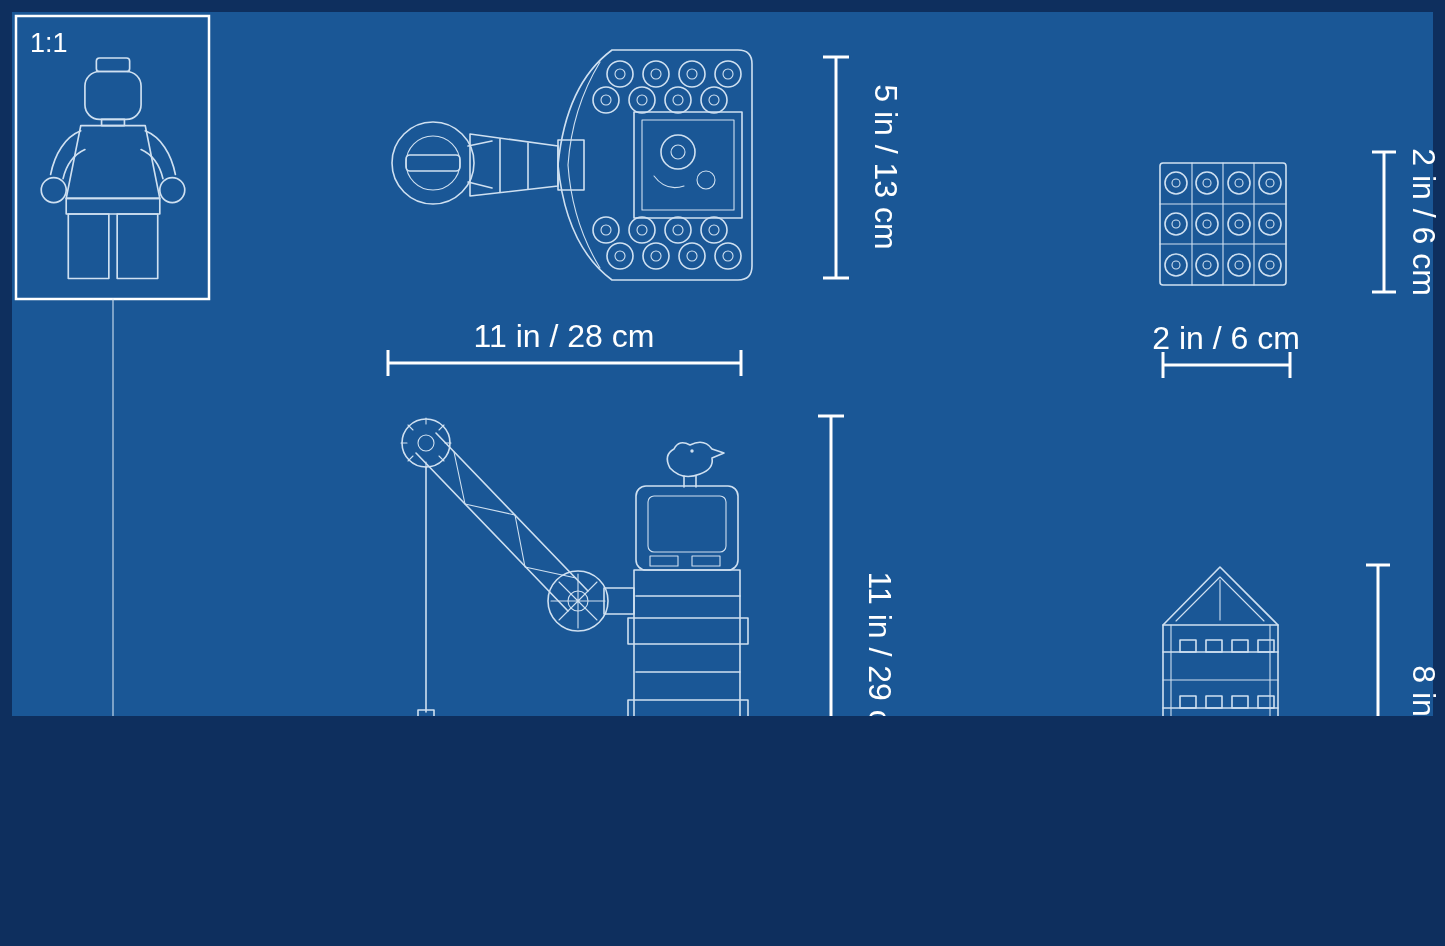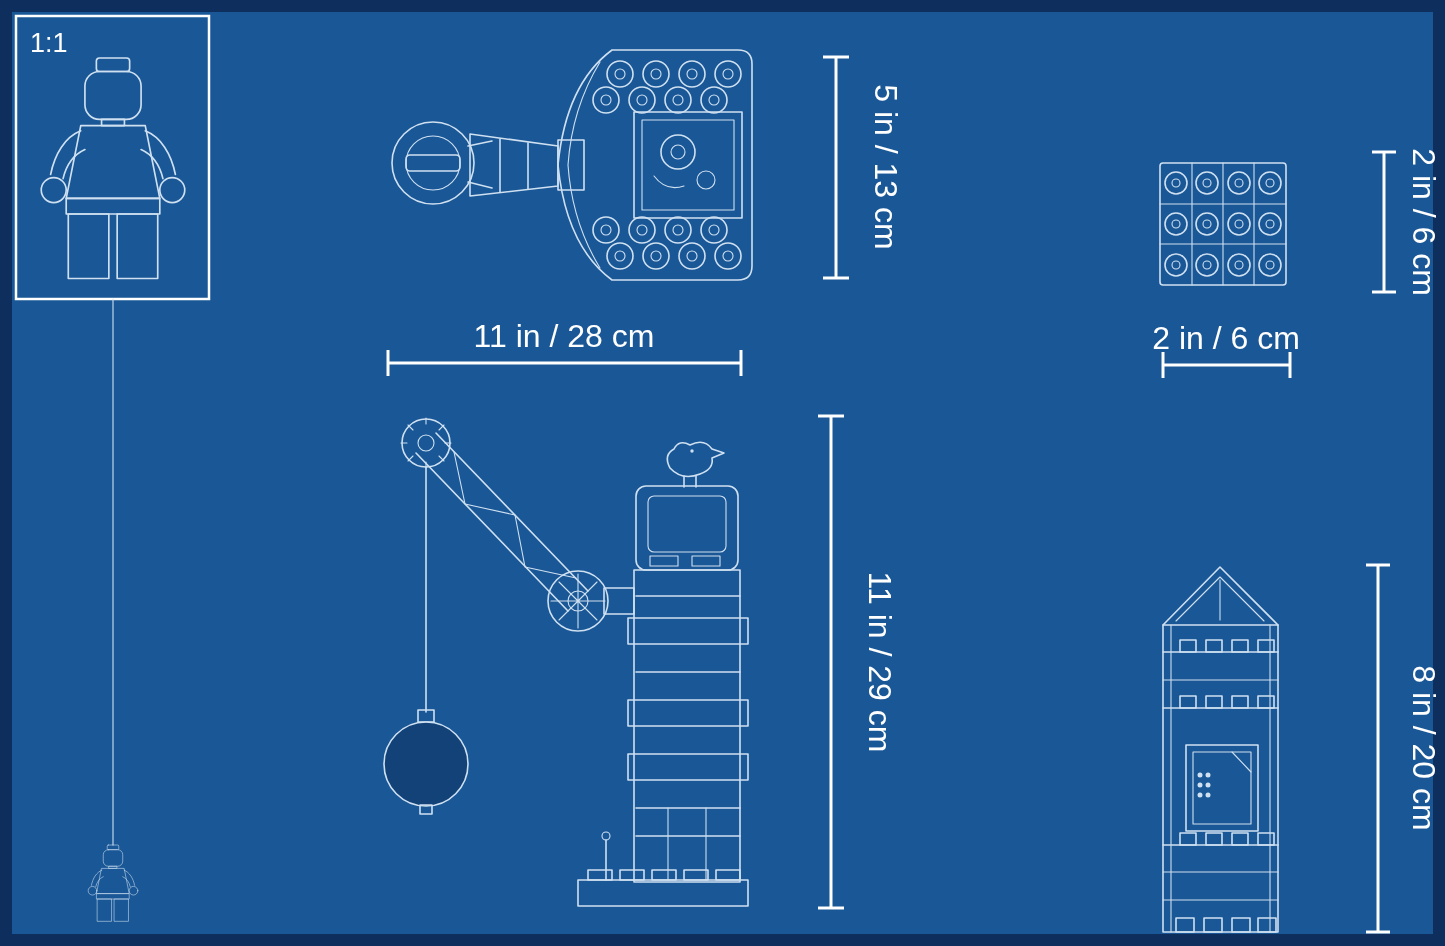--- a/index.html
+++ b/index.html
@@ -1,16 +1,16 @@
 <!DOCTYPE html>
 <html><head>
 <meta charset="utf-8">
 <style>
   html,body{margin:0;padding:0;background:#0E2F5E;}
-  .canvas{width:1445px;height:946px;position:relative;overflow:hidden;}
+  .canvas{width:1445px;height:716px;position:relative;overflow:hidden;}
   svg{display:block;}
   .art{stroke:#D9E8F6;stroke-width:1.6;fill:none;stroke-linejoin:round;stroke-linecap:round;opacity:.95;}
   .thin{stroke-width:1.1;}
   .scalebox{stroke:#FFFFFF;stroke-width:2.5;fill:none;}
   .dim{stroke:#FFFFFF;stroke-width:3;fill:none;stroke-linecap:butt;}
   .dimtext{fill:#FFFFFF;font-family:"Liberation Sans",sans-serif;font-size:32px;}
   .scaletext{fill:#FFFFFF;font-family:"Liberation Sans",sans-serif;font-size:27px;}
   .ball{fill:rgba(8,38,78,.45);}
   .dot{fill:#D9E8F6;stroke:none;}
 </style>

